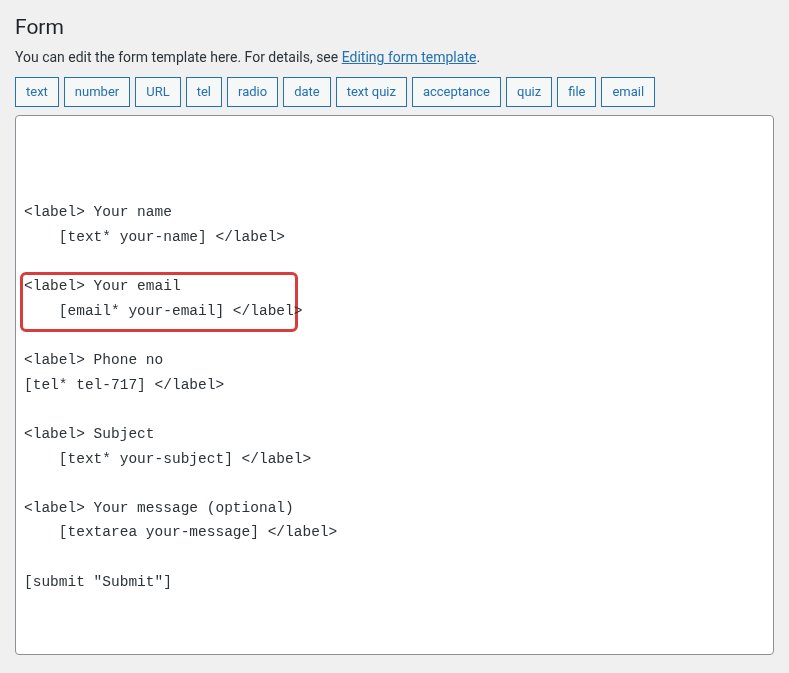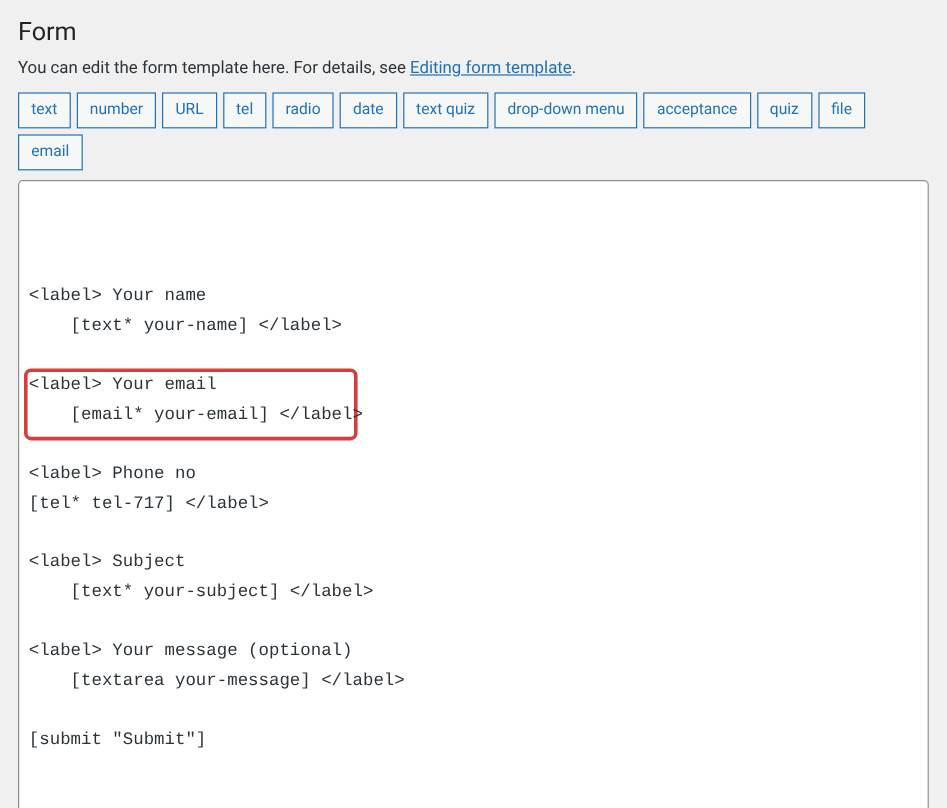--- a/index.html
+++ b/index.html
@@ -84,21 +84,20 @@
     <span>You can edit the form template here. For details, see </span><a href="#">Editing form template</a><span>.</span>
   </p>
   <div class="tag-buttons">
       <button class="tag-button">text</button>
       <button class="tag-button">number</button>
       <button class="tag-button">URL</button>
       <button class="tag-button">tel</button>
       <button class="tag-button">radio</button>
       <button class="tag-button">date</button>
       <button class="tag-button">text quiz</button>
-      <button class="tag-button">drop-down menu</button>
       <button class="tag-button">acceptance</button>
       <button class="tag-button">quiz</button>
       <button class="tag-button">file</button>
       <button class="tag-button">email</button>
     </div>
   <div class="template-area">
     <div class="highlight-box" style="top: 156px; left: 4px; width: 278px; height: 60px;"></div>
     <div class="template-text">&lt;label&gt; Your name
     [text* your-name] &lt;/label&gt;
 

